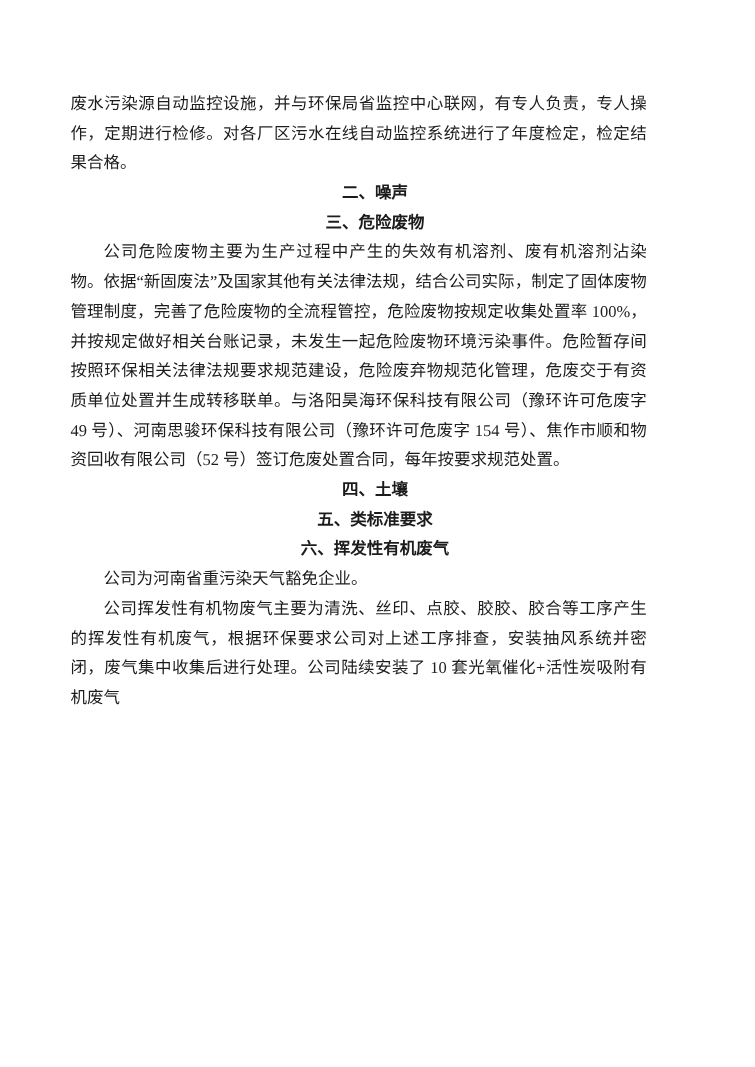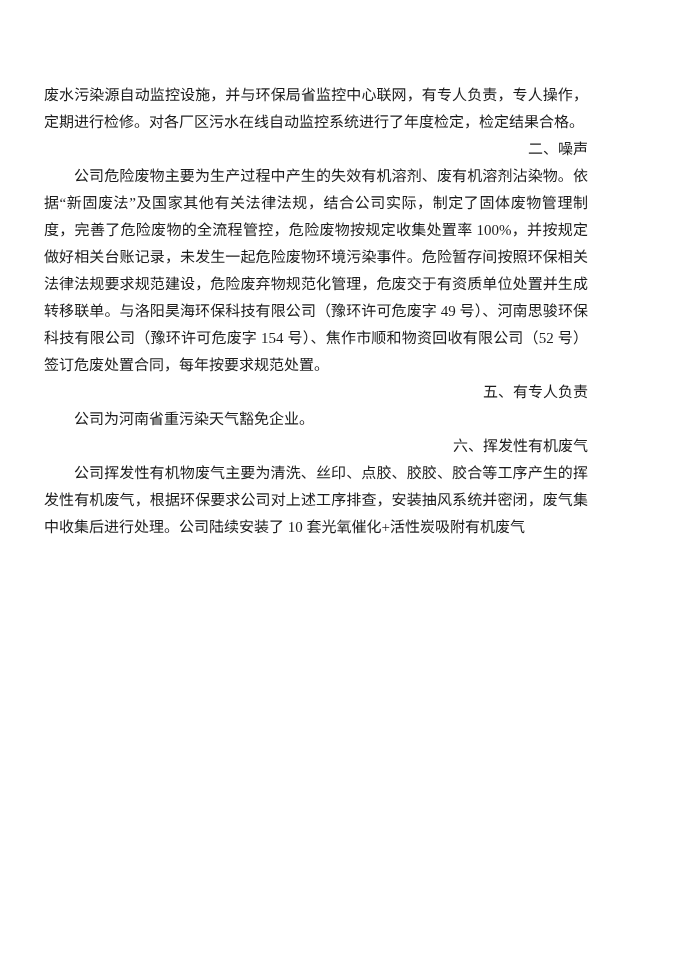--- a/index.html
+++ b/index.html
@@ -7,56 +7,58 @@
     padding: 0;
     background: #ffffff;
   }
   .page {
     position: relative;
     box-sizing: border-box;
     width: 686px;
     height: 970px;
     margin: 0;
     background: #ffffff;
-    padding: 82px 98px 0 44px;
+    padding: 82px 98px 0 64px;
     font-family: "Liberation Serif", "DejaVu Serif", serif;
     font-size: 15px;
     line-height: 27px;
     color: #1c1c1c;
     overflow: hidden;
   }
   .para {
     margin: 0;
     text-align: justify;
     text-justify: inter-ideograph;
     word-break: normal;
   }
   .indent {
     text-indent: 2em;
   }
   .heading {
-    text-align: right;
-    font-weight: normal;
+    text-align: center;
+    font-weight: bold;
   }
 </style>
 </head>
 <body>
 
 <div class="page">
   <p class="para">废水污染源自动监控设施，并与环保局省监控中心联网，有专人负责，专人操作，定期进行检修。对各厂区污水在线自动监控系统进行了年度检定，检定结果合格。</p>
 
   <p class="para indent heading">二、噪声</p>
 
 
+  <p class="para indent heading">三、危险废物</p>
 
   <p class="para indent">公司危险废物主要为生产过程中产生的失效有机溶剂、废有机溶剂沾染物。依据“新固废法”及国家其他有关法律法规，结合公司实际，制定了固体废物管理制度，完善了危险废物的全流程管控，危险废物按规定收集处置率 100%，并按规定做好相关台账记录，未发生一起危险废物环境污染事件。危险暂存间按照环保相关法律法规要求规范建设，危险废弃物规范化管理，危废交于有资质单位处置并生成转移联单。与洛阳昊海环保科技有限公司（豫环许可危废字 49 号）、河南思骏环保科技有限公司（豫环许可危废字 154 号）、焦作市顺和物资回收有限公司（52 号）签订危废处置合同，每年按要求规范处置。</p>
 
+  <p class="para indent heading">四、土壤</p>
 
 
-  <p class="para indent heading">五、有专人负责</p>
+  <p class="para indent heading">五、类标准要求</p>
 
 
+  <p class="para indent heading">六、挥发性有机废气</p>
+
   <p class="para indent">公司为河南省重污染天气豁免企业。</p>
-
-  <p class="para indent heading">六、挥发性有机废气</p>
 
   <p class="para indent">公司挥发性有机物废气主要为清洗、丝印、点胶、胶胶、胶合等工序产生的挥发性有机废气，根据环保要求公司对上述工序排查，安装抽风系统并密闭，废气集中收集后进行处理。公司陆续安装了 10 套光氧催化+活性炭吸附有机废气</p>
 </div>
 
 </body></html>

